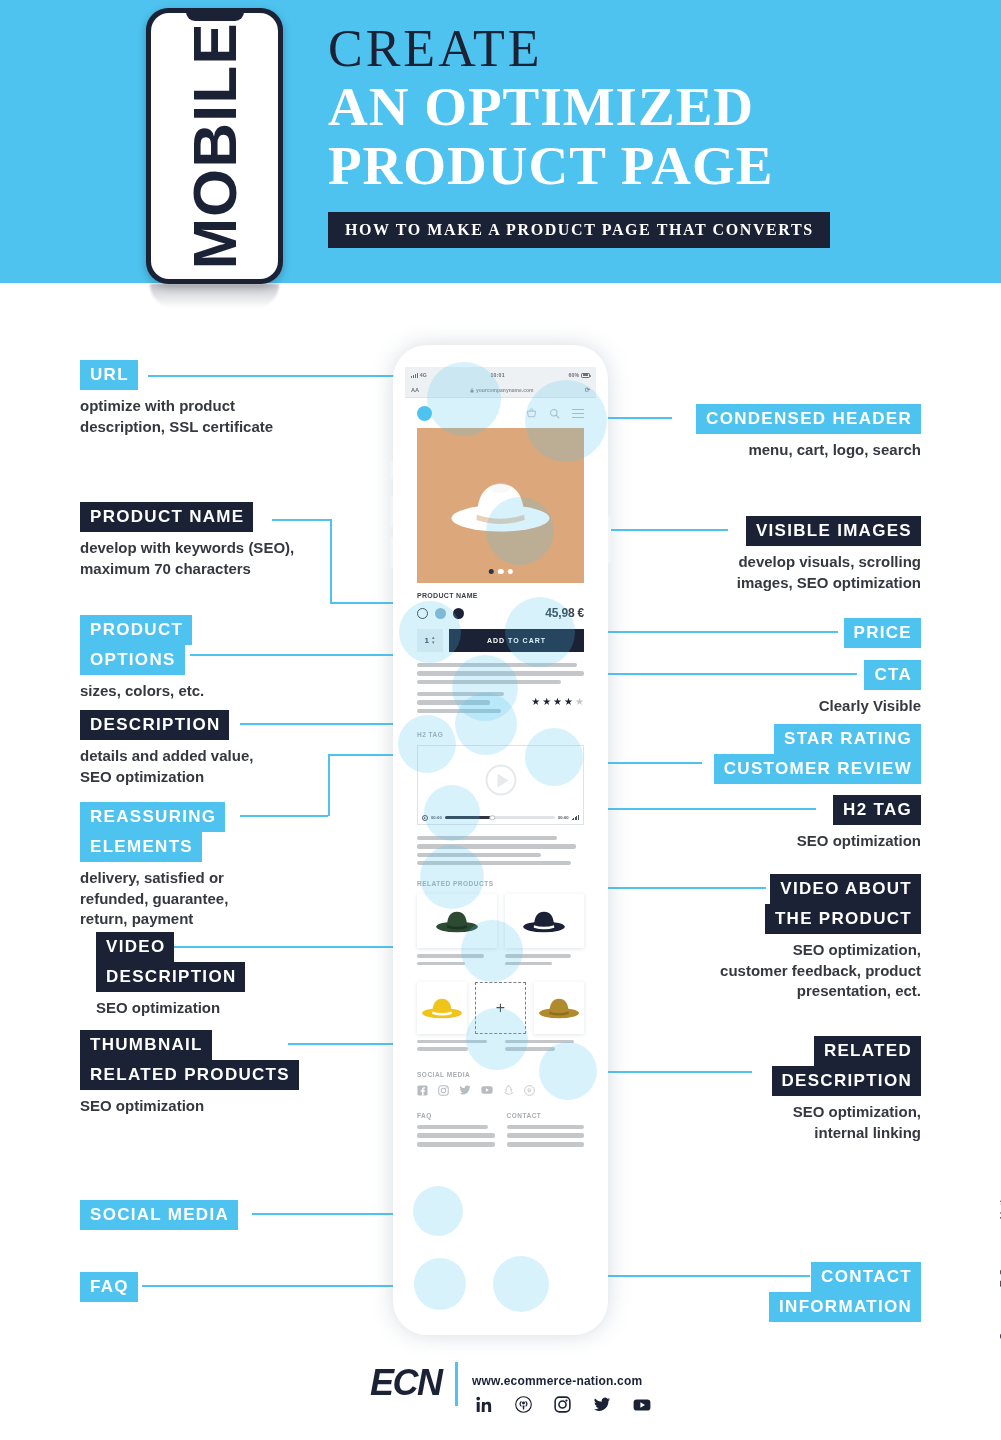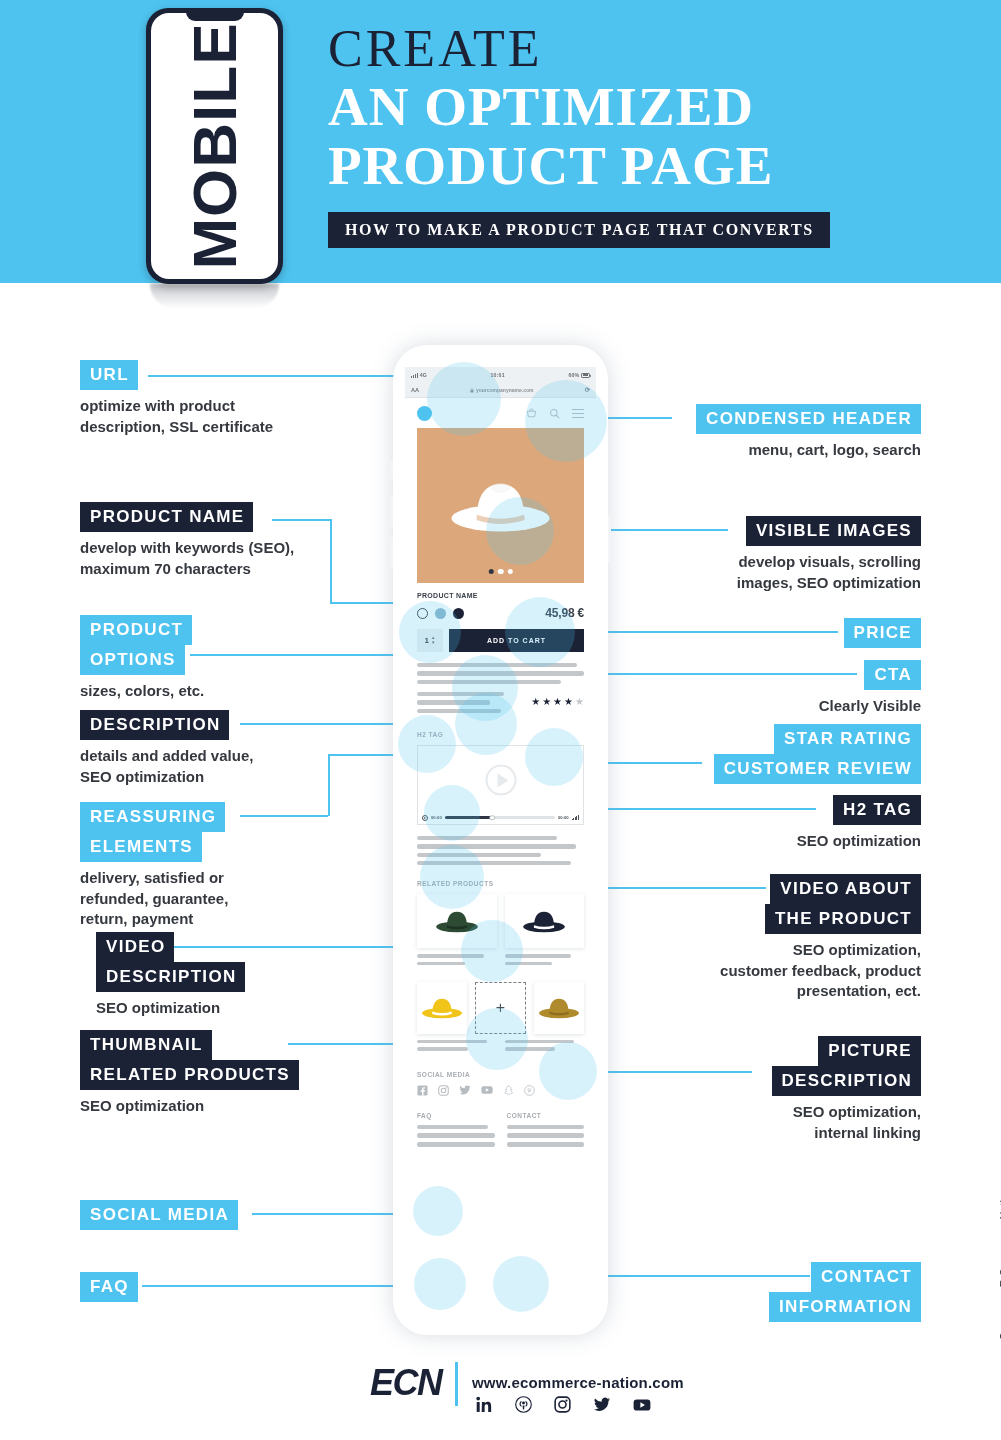--- a/index.html
+++ b/index.html
@@ -243,21 +243,21 @@
   
   .footer{ position:absolute; left:0; top:1352px; width:1001px; height:88px; }
   .ecn{
     position:absolute; left:370px; top:1362px;
     font-size:36px; font-weight:800; font-style:italic;
     color:#1b2236; letter-spacing:-1.5px;
   }
   .fdiv{ position:absolute; left:455px; top:1362px; width:2.5px; height:44px; background:#4ec3f0; }
   .fsite{
     position:absolute; left:472px; top:1374px;
-    font-size:15px; font-weight:600; color:#1b2236; letter-spacing:.2px;
+    font-size:12px; font-weight:600; color:#1b2236; letter-spacing:.2px;
   }
   .ficons{ position:absolute; left:476px; top:1396px; display:flex; gap:22px; align-items:center; }
 
   .sources{
     position:absolute; right:3px; top:1160px;
     transform:rotate(-90deg); transform-origin:right top;
     font-size:11px; color:#35393f; white-space:nowrap;
     width:180px; text-align:left;
   }
   .sources b{ font-weight:800; }
@@ -403,21 +403,21 @@
     <span class="tag dark">VIDEO ABOUT</span><br>
     <span class="tag dark">THE PRODUCT</span>
   </div>
   <div class="sub" style="white-space:pre-line">SEO optimization,
 customer feedback, product
 presentation, ect.</div>
 </div>
 
 <div class="callout right" style="right:80px; top:1036px;">
   <div class="tag-wrap">
-    <span class="tag dark">PICTURE</span><br>
+    <span class="tag dark">RELATED</span><br>
     <span class="tag dark">DESCRIPTION</span>
   </div>
   <div class="sub" style="white-space:pre-line">SEO optimization,
 internal linking</div>
 </div>
 
 <div class="callout right" style="right:80px; top:1262px;">
   <div class="tag-wrap">
     <span class="tag blue">CONTACT</span><br>
     <span class="tag blue">INFORMATION</span>

